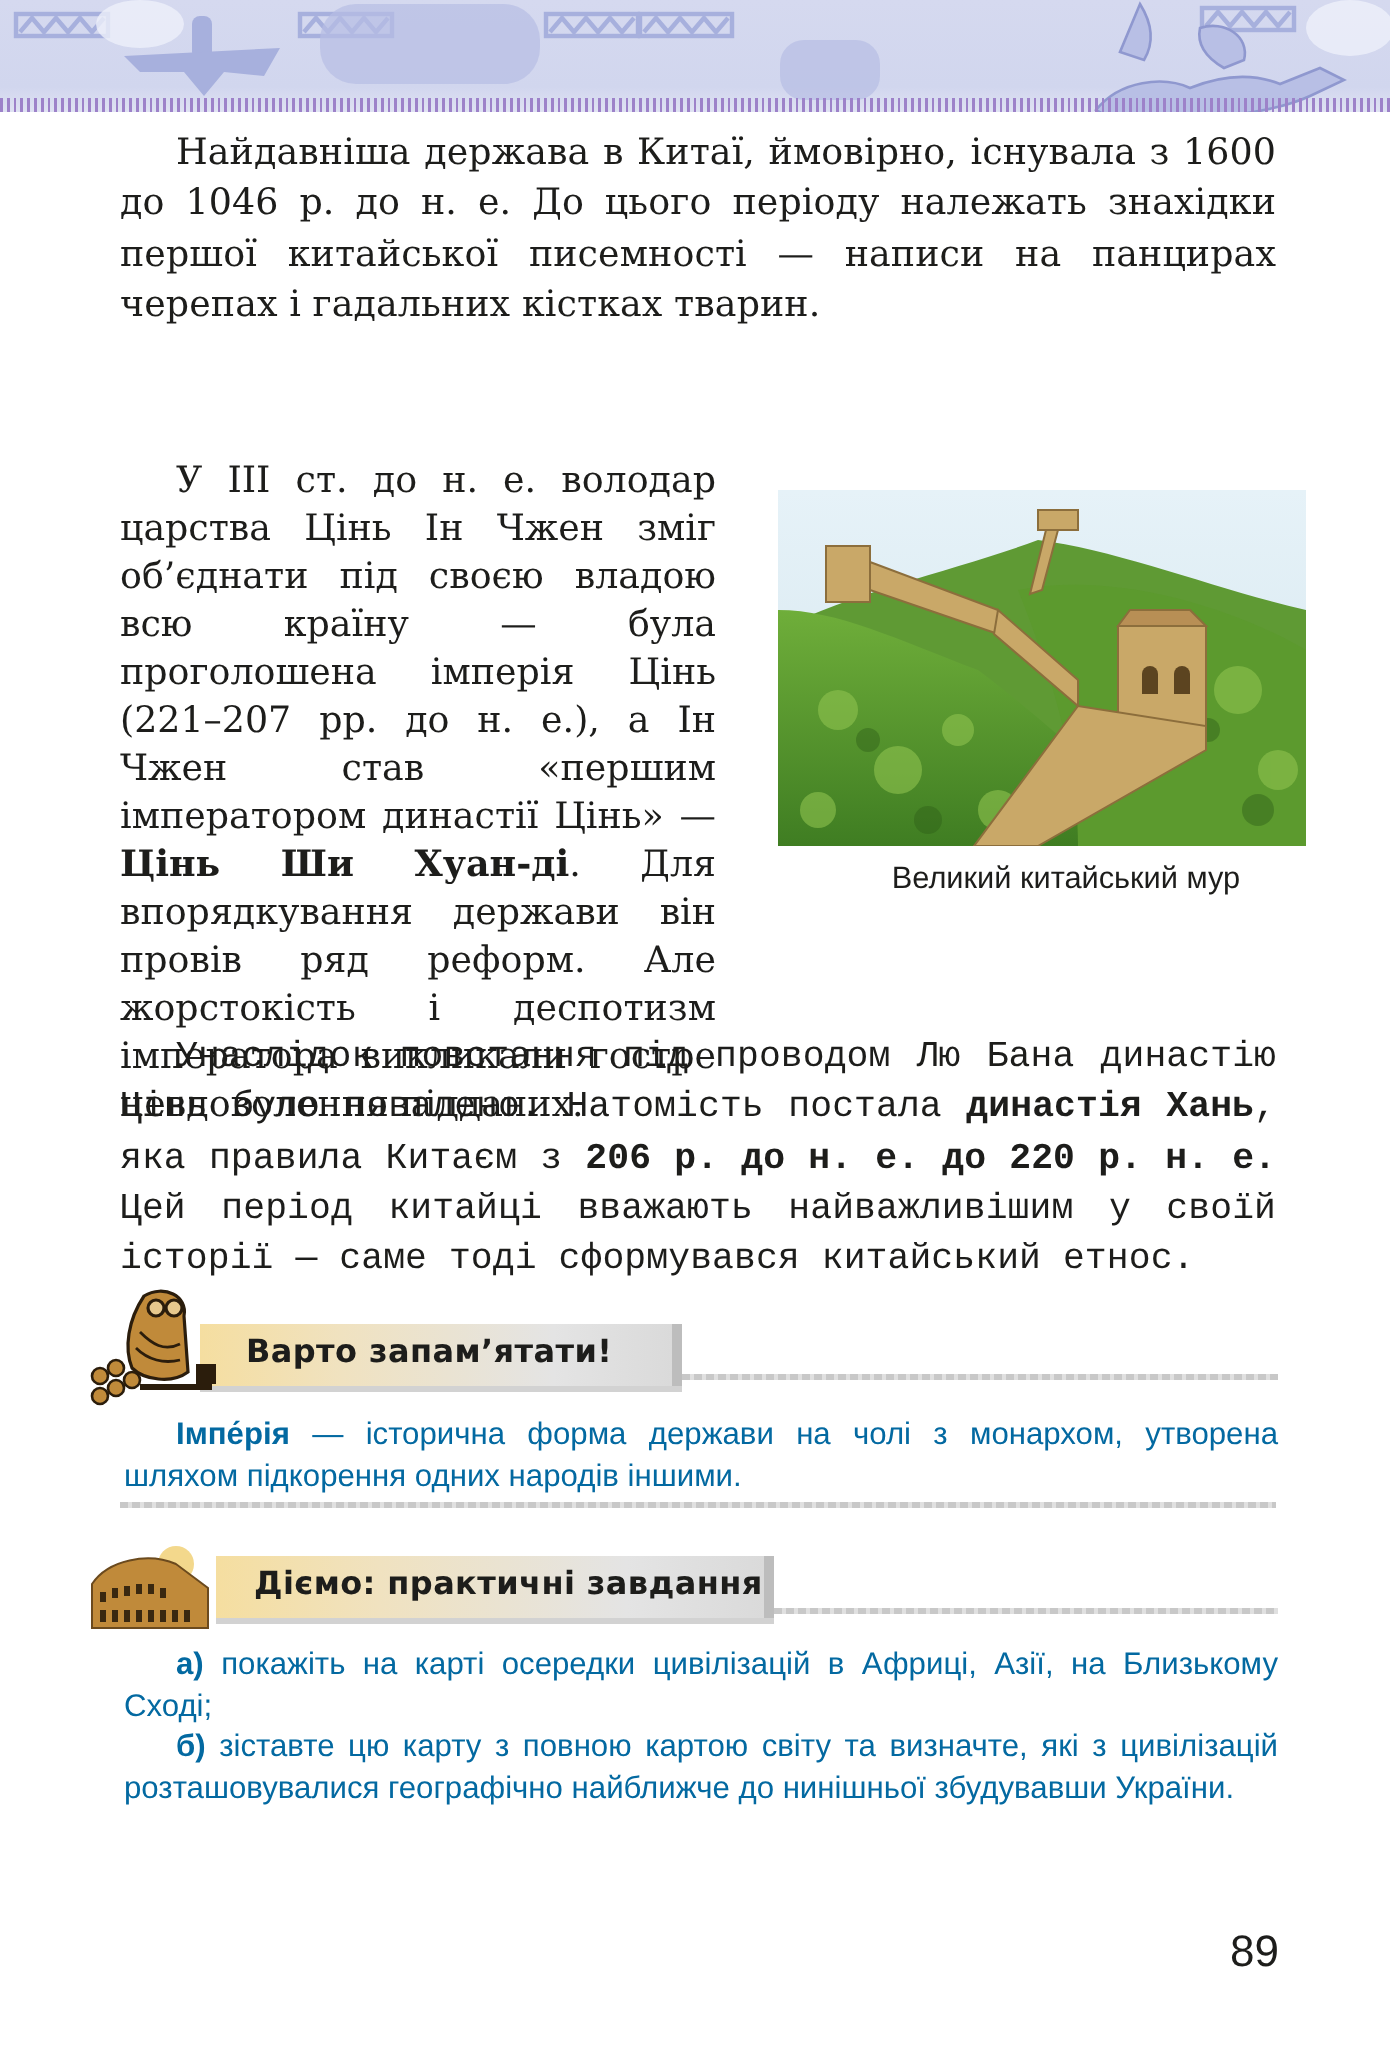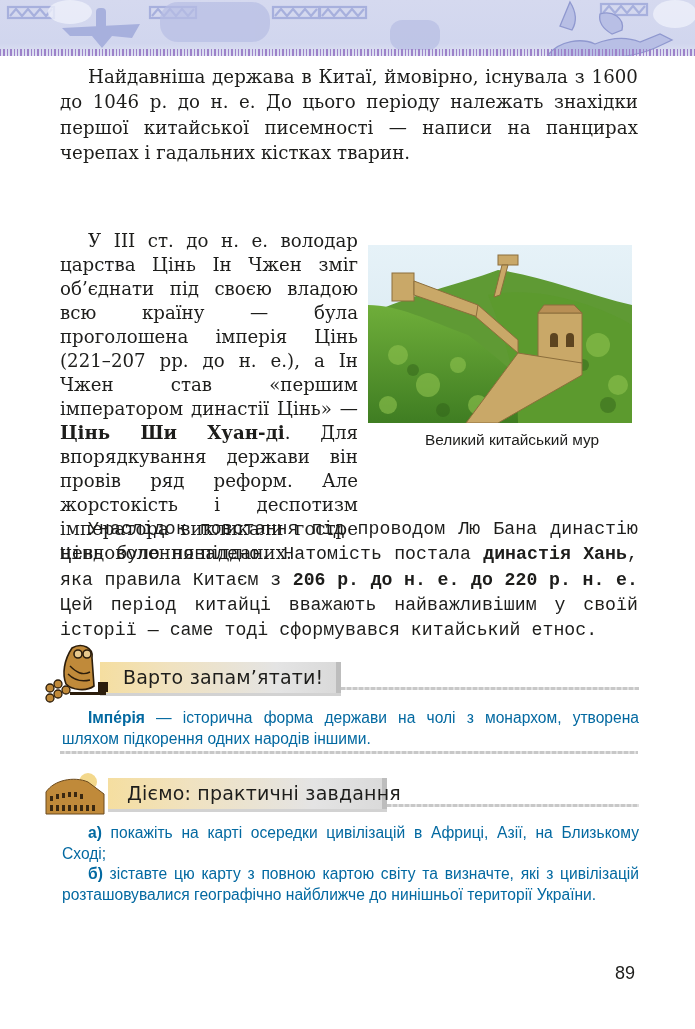--- a/index.html
+++ b/index.html
@@ -35,21 +35,21 @@
   .body-text p.cont { text-indent: 0; }
   .body-text b { font-weight: bold; }
 
   .p-top { top: 64px; }
   .p-left { position: absolute; left: 60px; top: 229px; width: 298px;
     font-size: 18.2px; line-height: 24px; text-align: justify; }
   .p-left p { margin: 0; text-indent: 28px; }
   .p-bottom { top: 517px; font-family: Liberation Mono, monospace; }
 
   
-  .figure { position: absolute; left: 368px; top: 245px; width: 288px; }
+  .figure { position: absolute; left: 389px; top: 245px; width: 288px; }
   .photo { width: 264px; height: 178px; display: block; }
   .caption {
     font-family: "Liberation Sans", "DejaVu Sans", sans-serif;
     font-size: 15.4px; line-height: 20.5px; text-align: center;
     margin-top: 7px; color: #1d1d1b;
   }
   .caption i { font-style: italic; }
 
   
   .section {
@@ -57,22 +57,23 @@
   }
   .section .band {
     position: absolute; height: 31px;
     background: linear-gradient(90deg, #f5dea0 0%, #f0e2c0 30%, #e4e4e4 75%, #dadada 100%);
     border-right: 5px solid #bdbdbd;
     box-shadow: 0 3px 0 #d2d2d2;
   }
   .section .title {
     position: absolute;
     font-family: "DejaVu Sans", "Liberation Sans", sans-serif;
-    font-size: 19px; color: #1d1d1b; white-space: nowrap;
+    font-size: 16px; color: #1d1d1b; white-space: nowrap;
     letter-spacing: 0.2px;
+    font-weight: bold;
   }
   .section .rule {
     position: absolute; height: 3px;
     background: repeating-linear-gradient(90deg, #c8c8c8 0 4px, #e0e0e0 4px 6px);
   }
   .dash-rule {
     position: absolute; left: 60px; width: 578px; height: 3px;
     background: repeating-linear-gradient(90deg, #c8c8c8 0 4px, #e0e0e0 4px 6px);
   }
 
@@ -81,21 +82,21 @@
     font-family: "Liberation Sans", "DejaVu Sans", sans-serif;
     font-size: 15.6px; line-height: 20.6px; text-align: justify;
     color: #0369a1;
   }
   .sans-text p { margin: 0; text-indent: 26px; }
   .sans-text b { font-weight: bold; }
 
   .page-number {
     position: absolute; left: 615px; top: 963px;
     font-family: "Liberation Sans", "DejaVu Sans", sans-serif;
-    font-size: 18px; color: #1d1d1b;
+    font-size: 22px; color: #1d1d1b;
   }
 </style>
 </head>
 <body>
 
 <div class="header">
   <svg width="695" height="62" viewBox="0 0 695 62">
 
     <g fill="none" stroke="#a7b0dd" stroke-width="2.2">
       <rect x="8" y="7" width="46" height="11"></rect>
@@ -254,16 +255,16 @@
       <rect x="42" y="33" width="3" height="6"></rect>
         <rect x="48" y="33" width="3" height="6"></rect>
     </g>
   </svg>
   <div class="title" style="left:87px; top:14px;">Діємо: практичні завдання</div>
   <div class="rule" style="left:347px; top:36px; width:252px;"></div>
 </div>
 
 <div class="sans-text" style="top:823px;">
   <p><b>а)</b><span> покажіть на карті осередки цивілізацій в Африці, Азії, на Близькому Сході;</span></p>
-  <p><b>б)</b><span> зіставте цю карту з повною картою світу та визначте, які з цивілізацій розташовувалися географічно найближче до нинішньої території України.</span></p>
+  <p><b>б)</b><span> зіставте цю карту з повною картою світу та визначте, які з цивілізацій розташовувалися географічно найближче до нинішньої збудувавши України.</span></p>
 </div>
 
 <div class="page-number">89</div>
 
 </body></html>

